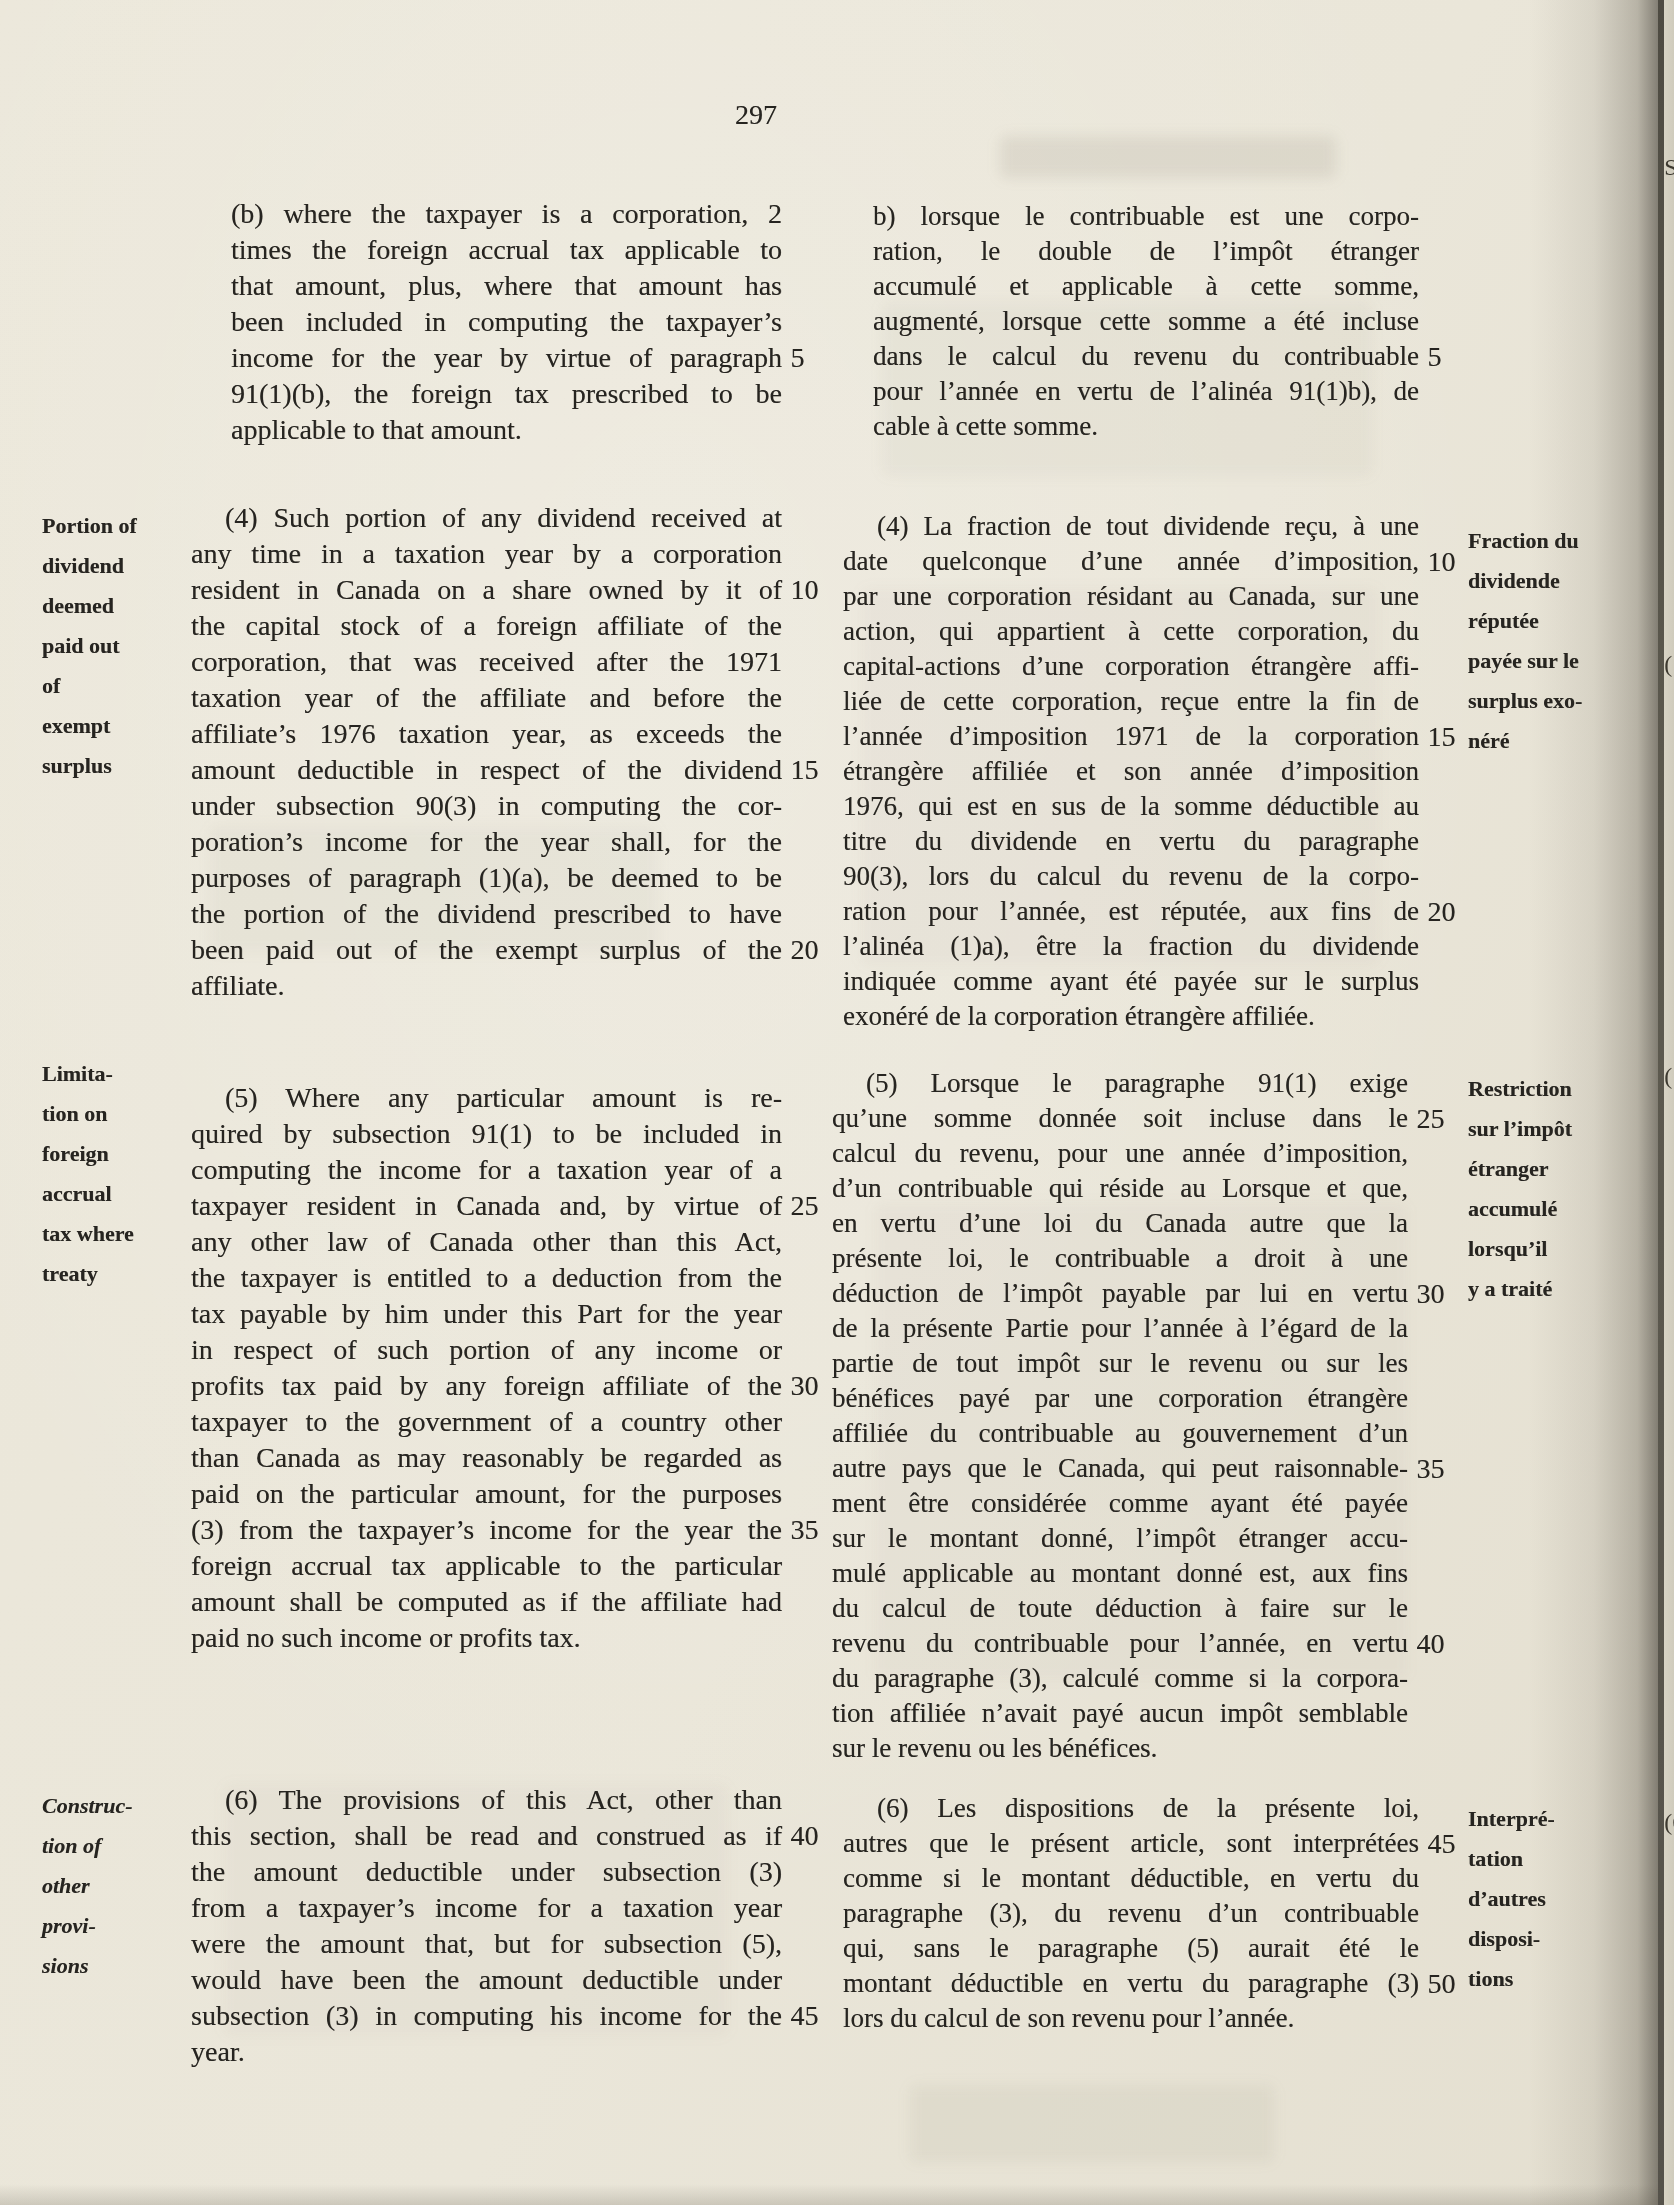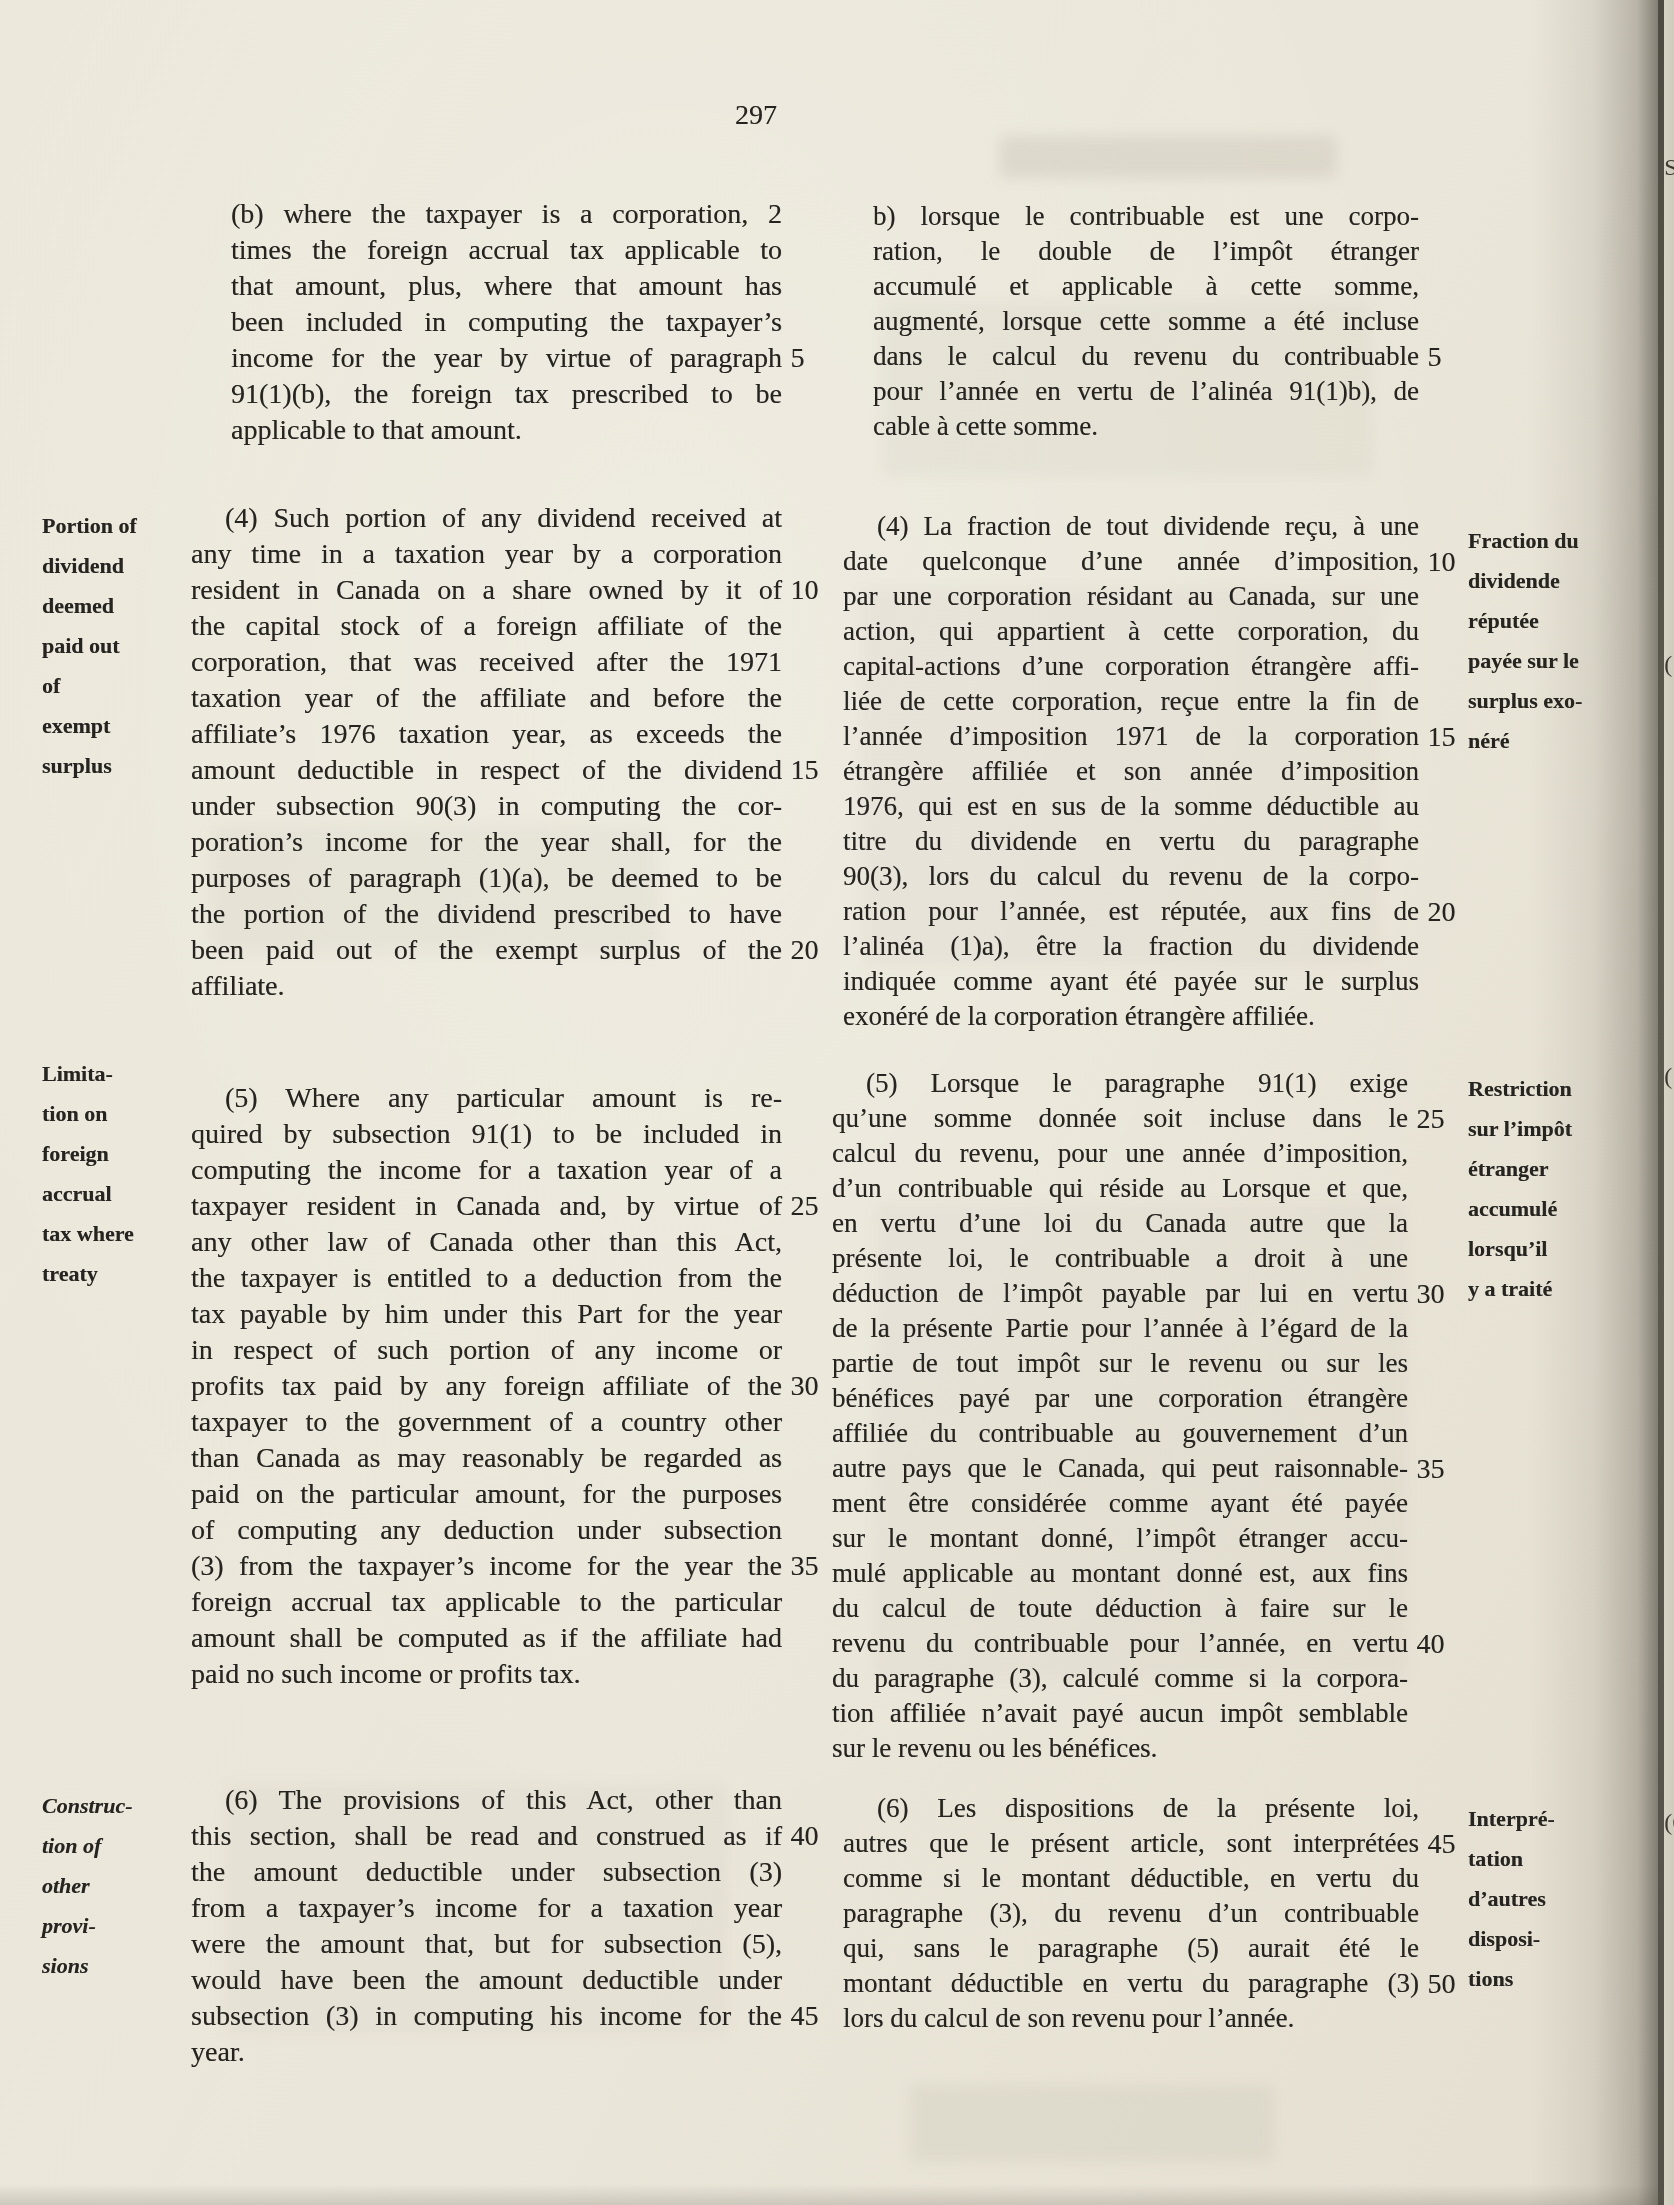--- a/index.html
+++ b/index.html
@@ -145,21 +145,20 @@
       <div class="line">computing the income for a taxation year of a</div>
       <div class="line">taxpayer resident in Canada and, by virtue of<span class="lnum">25</span></div>
       <div class="line">any other law of Canada other than this Act,</div>
       <div class="line">the taxpayer is entitled to a deduction from the</div>
       <div class="line">tax payable by him under this Part for the year</div>
       <div class="line">in respect of such portion of any income or</div>
       <div class="line">profits tax paid by any foreign affiliate of the<span class="lnum">30</span></div>
       <div class="line">taxpayer to the government of a country other</div>
       <div class="line">than Canada as may reasonably be regarded as</div>
       <div class="line">paid on the particular amount, for the purposes</div>
-      <div class="line">of computing any deduction under subsection</div>
       <div class="line">(3) from the taxpayer’s income for the year the<span class="lnum">35</span></div>
       <div class="line">foreign accrual tax applicable to the particular</div>
       <div class="line">amount shall be computed as if the affiliate had</div>
       <div class="line last">paid no such income or profits tax.</div>
     </div>
   <div class="body-text en" style="left:191px;top:1782px;width:591px;">
       <div class="line first">(6) The provisions of this Act, other than</div>
       <div class="line">this section, shall be read and construed as if<span class="lnum">40</span></div>
       <div class="line">the amount deductible under subsection (3)</div>
       <div class="line">from a taxpayer’s income for a taxation year</div>

